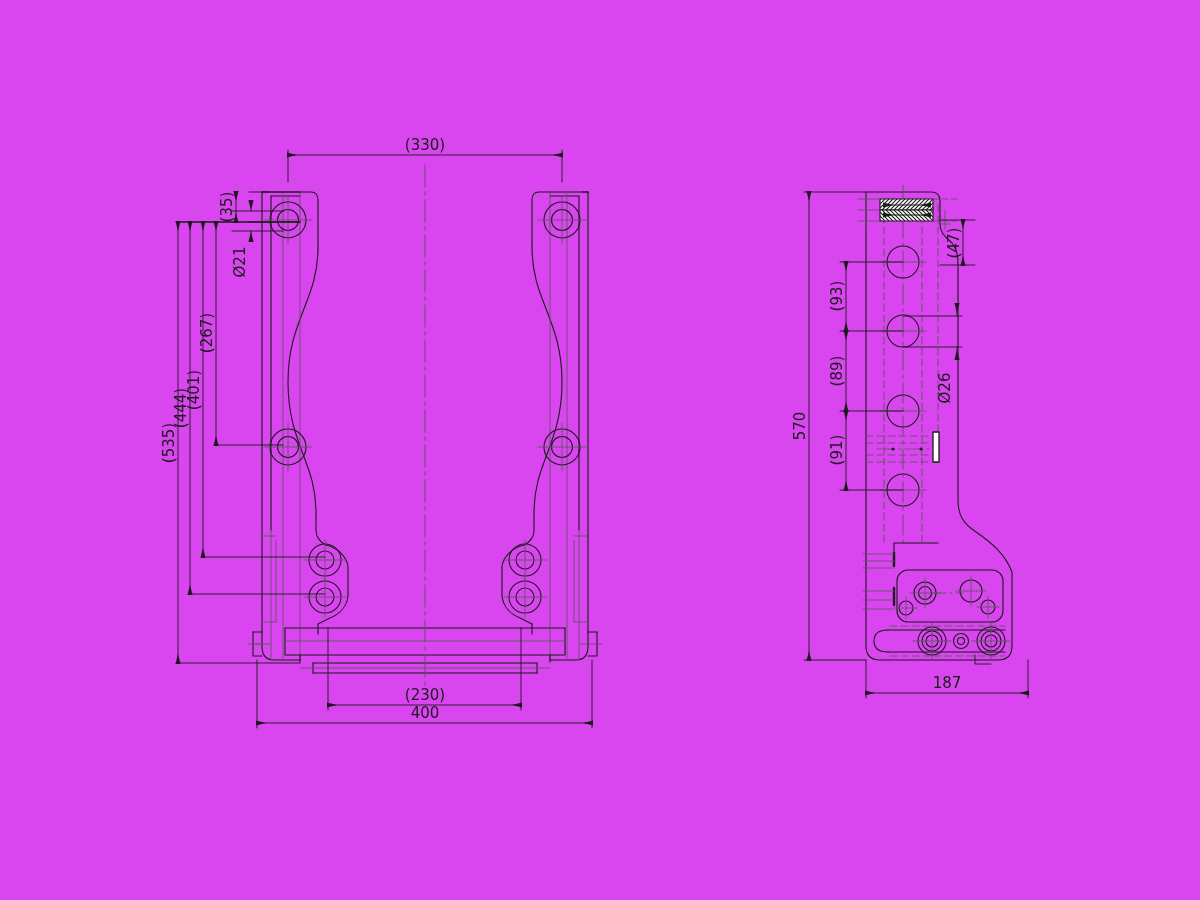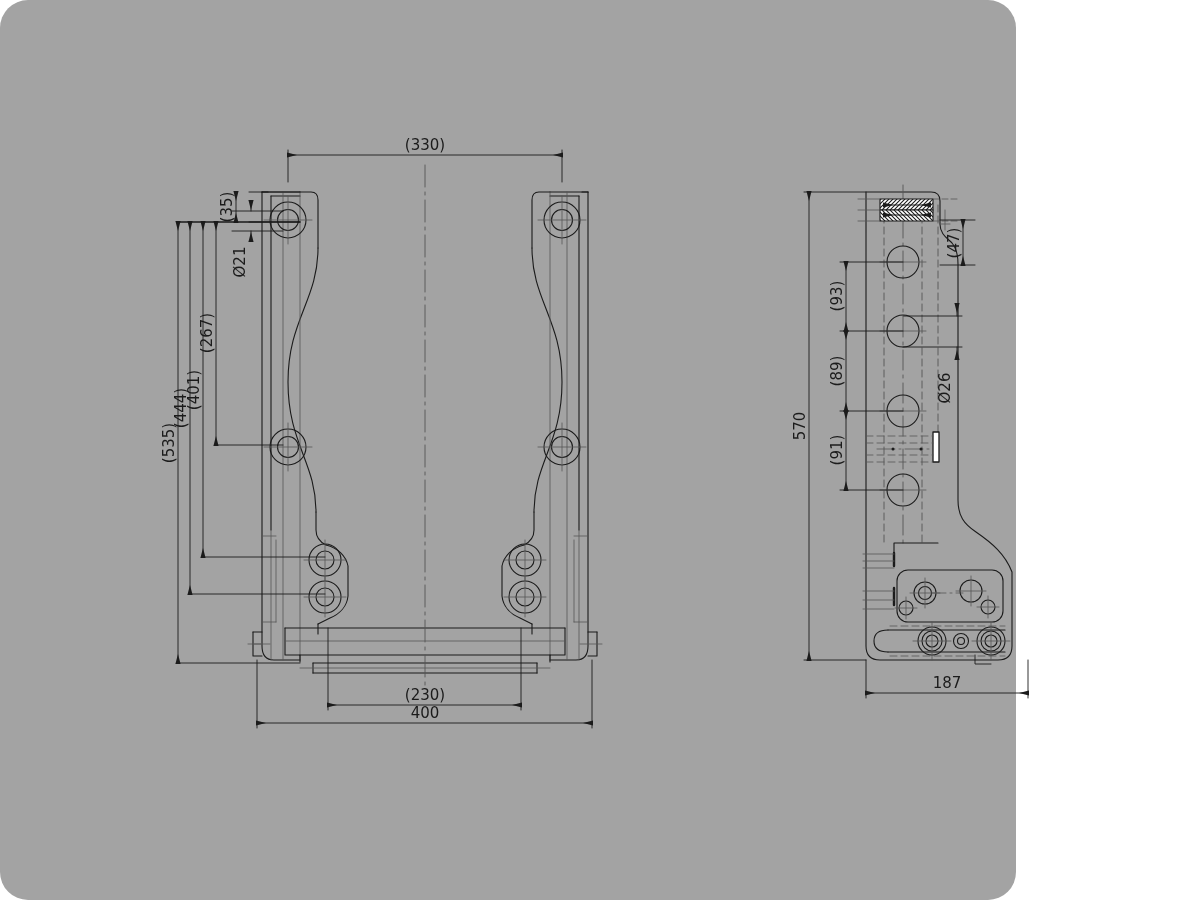--- a/index.html
+++ b/index.html
@@ -2,21 +2,21 @@
 <html><head>
 <meta charset="utf-8">
 <title>Technical Drawing</title>
 <style>
   html,body{margin:0;padding:0;background:#ffffff;}
   body{
     width:1200px;height:900px;
     font-family:"DejaVu Sans","Liberation Sans",sans-serif;
     overflow:hidden;
   }
-  #sheet{position:relative;width:1016px;height:900px;background:#a3a3a3;border-radius:28px;}
+  #sheet{position:relative;width:1200px;height:900px;background:#d946ef;}
   #drawing{position:absolute;left:0;top:0;width:1200px;height:900px;}
   .dimtext{
     font-family:"DejaVu Sans","Liberation Sans",sans-serif;
     font-size:15px;
     fill:#1b1b1b;
   }
   .dimtext-v{
     font-family:"DejaVu Sans","Liberation Sans",sans-serif;
     font-size:15px;
     fill:#1b1b1b;

